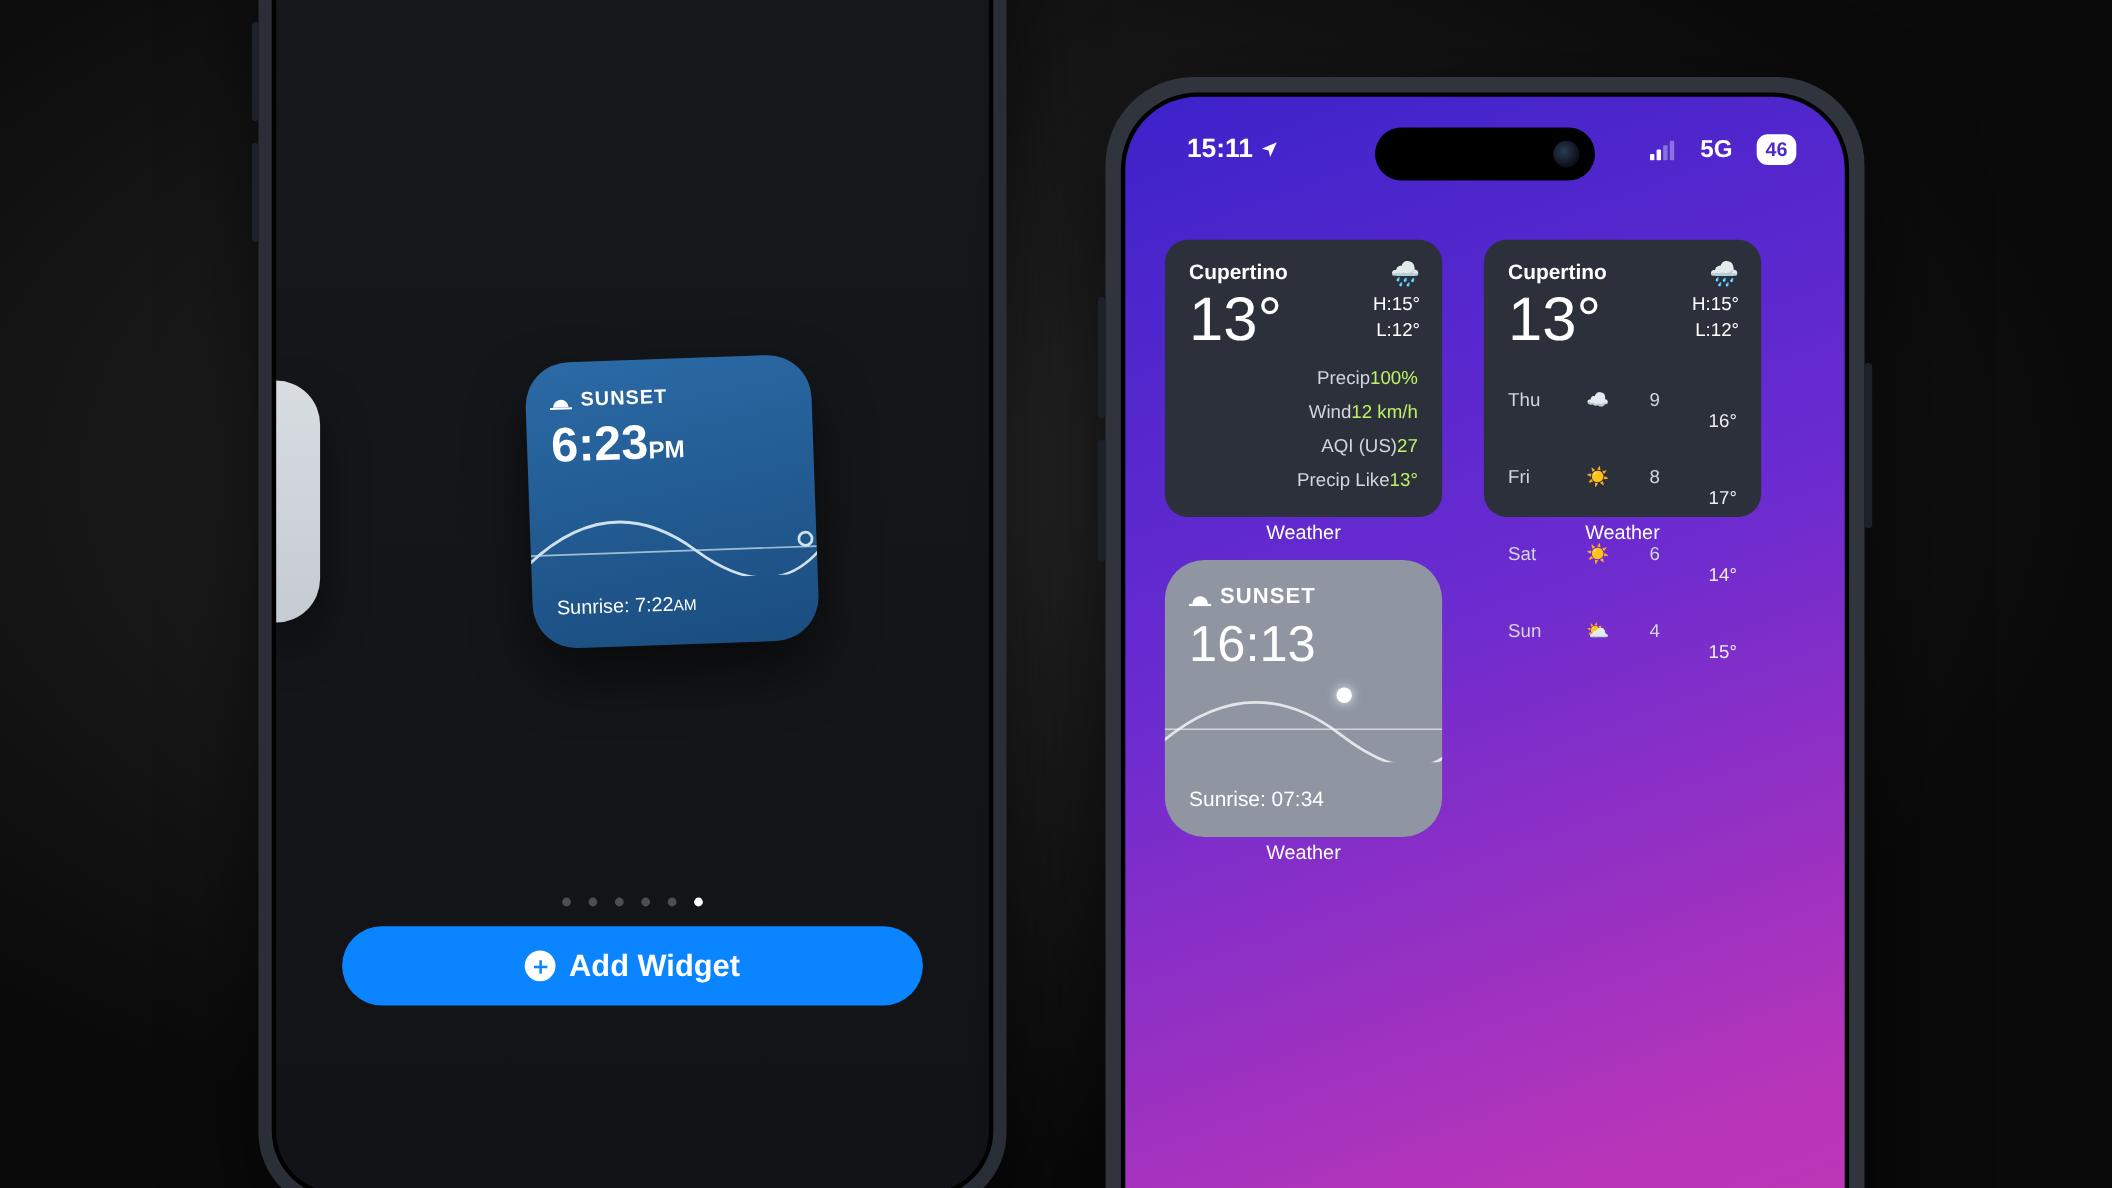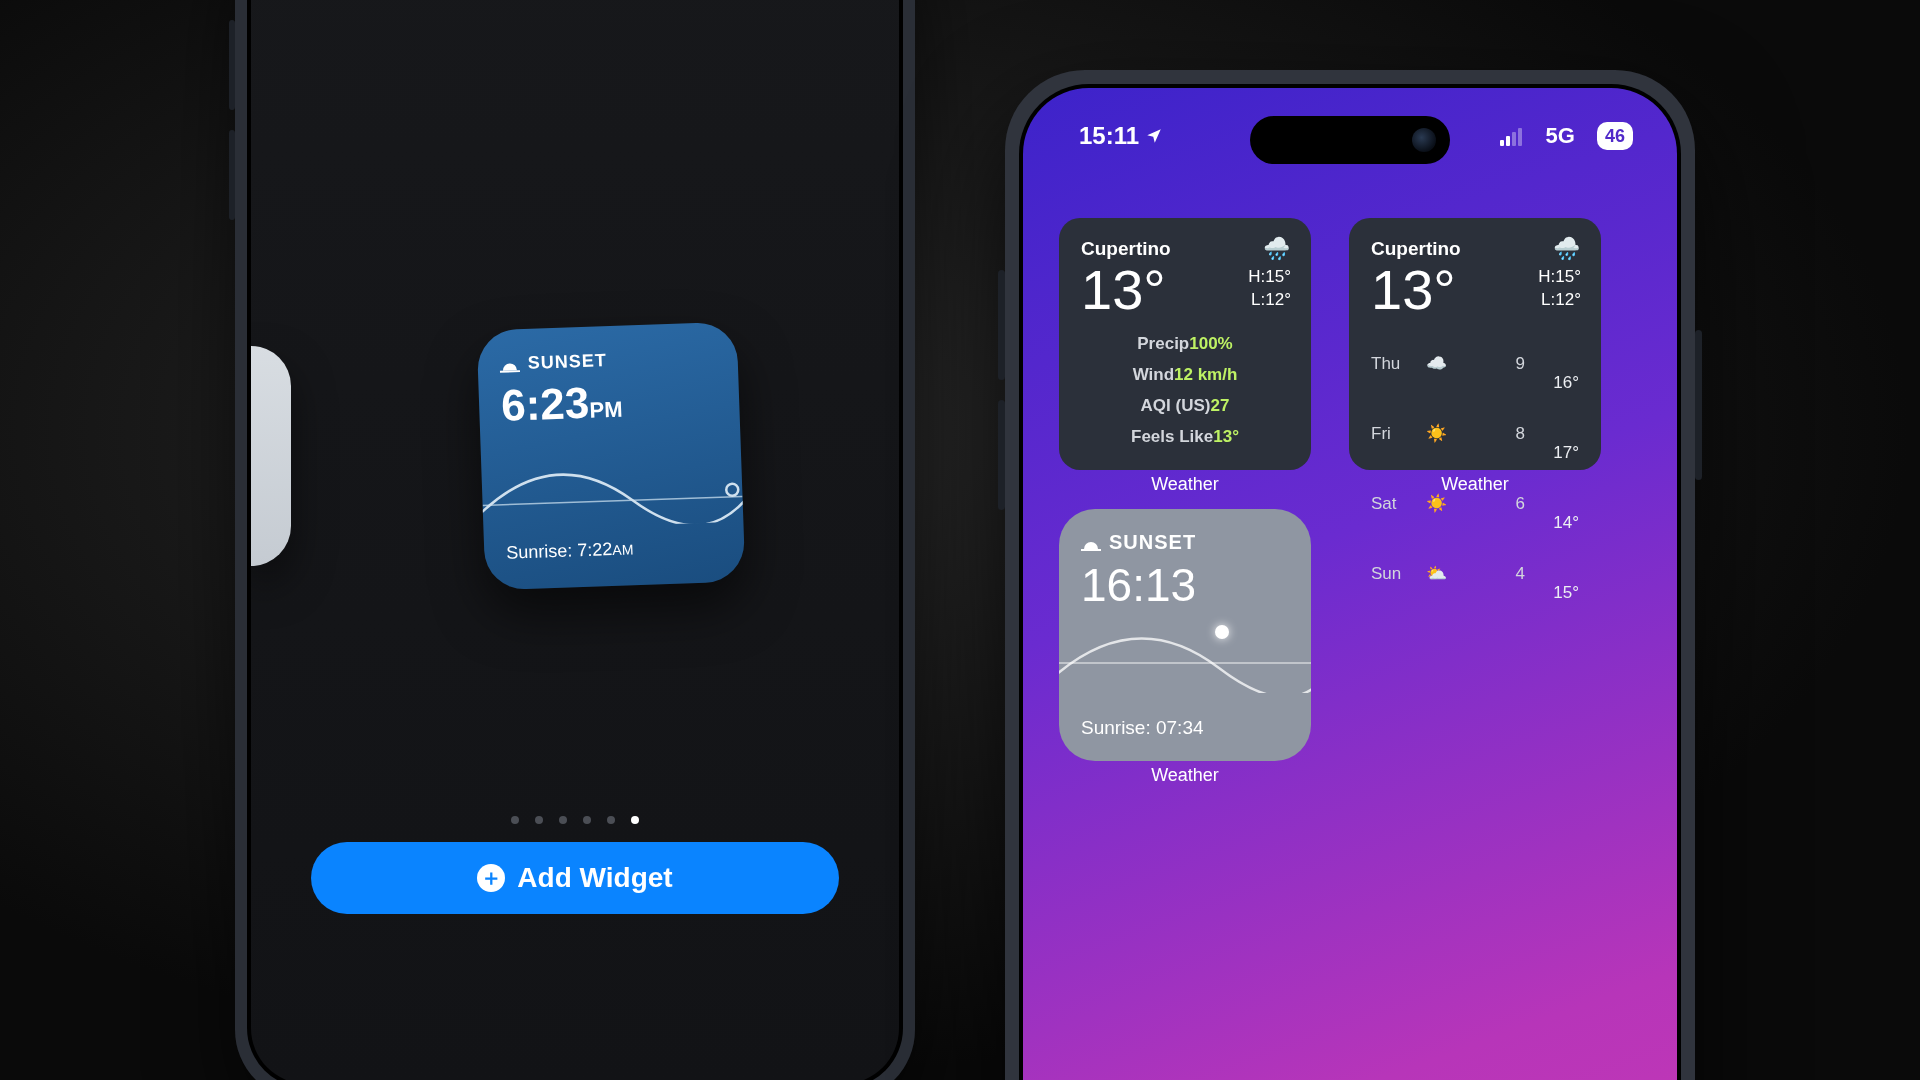--- a/index.html
+++ b/index.html
@@ -107,23 +107,23 @@
   .wrow{ display:flex; gap:38px; margin-bottom:14px;}
   .widget{
     width:252px; height:252px; border-radius:21px; padding:20px 22px;
     background:#2b303a; color:#fff; position:relative; font-size:18px;
   }
   .widget .loc{ font-size:19px; font-weight:600;}
   .widget .big{ font-size:56px; font-weight:500; line-height:1; margin-top:2px;}
   .widget .cond-ico{ position:absolute; right:20px; top:18px; font-size:22px;}
   .widget .hl{ position:absolute; right:20px; top:48px; text-align:right; font-size:17px; line-height:1.35;}
   .widget .rows{ margin-top:16px; display:flex; flex-direction:column; gap:11px;}
-  .widget .row{ display:flex; justify-content:center; font-size:17px; color:#d3d6dc;font-weight:bold;}
+  .widget .row{ display:flex; justify-content:flex-end; font-size:17px; color:#d3d6dc;}
   .widget .row .v{ color:#bef264;}
-  .widget.forecast .frow{ display:flex; align-items:center; font-size:17px; color:#d3d6dc; gap:0;}
+  .widget.forecast .frow{ display:flex; align-items:center; font-size:17px; color:#d3d6dc; gap:16px;}
   .widget.forecast .frow .d{ width:48px;}
   .widget.forecast .frow .i{ width:36px; text-align:center;}
   .widget.forecast .frow .p{ flex:1; text-align:right; padding-right:10px;}
   .widget.forecast .frow .t{ width:44px; text-align:right; color:#eceef2;margin-top:39px;}
   .wlabel{ text-align:center; color:#fff; font-size:18px; margin-top:4px; font-weight:500;}
 
   
   .sunset2{
     width:252px; height:252px; border-radius:36px; position:relative;
     background:#8f96a2; color:#fff; padding:22px;
@@ -235,21 +235,21 @@
                   </div>
                   <div class="row">
                     <span>Wind</span>
                     <span class="v">12 km/h</span>
                   </div>
                   <div class="row">
                     <span>AQI (US)</span>
                     <span class="v">27</span>
                   </div>
                   <div class="row">
-                    <span>Feels Like</span>
+                    <span>Precip Like</span>
                     <span class="v">13°</span>
                   </div>
                 </div>
             </div>
             <div class="wlabel">Weather</div>
           </div>
 
           <div>
             <div class="widget forecast">
               <div class="loc">Cupertino</div>

